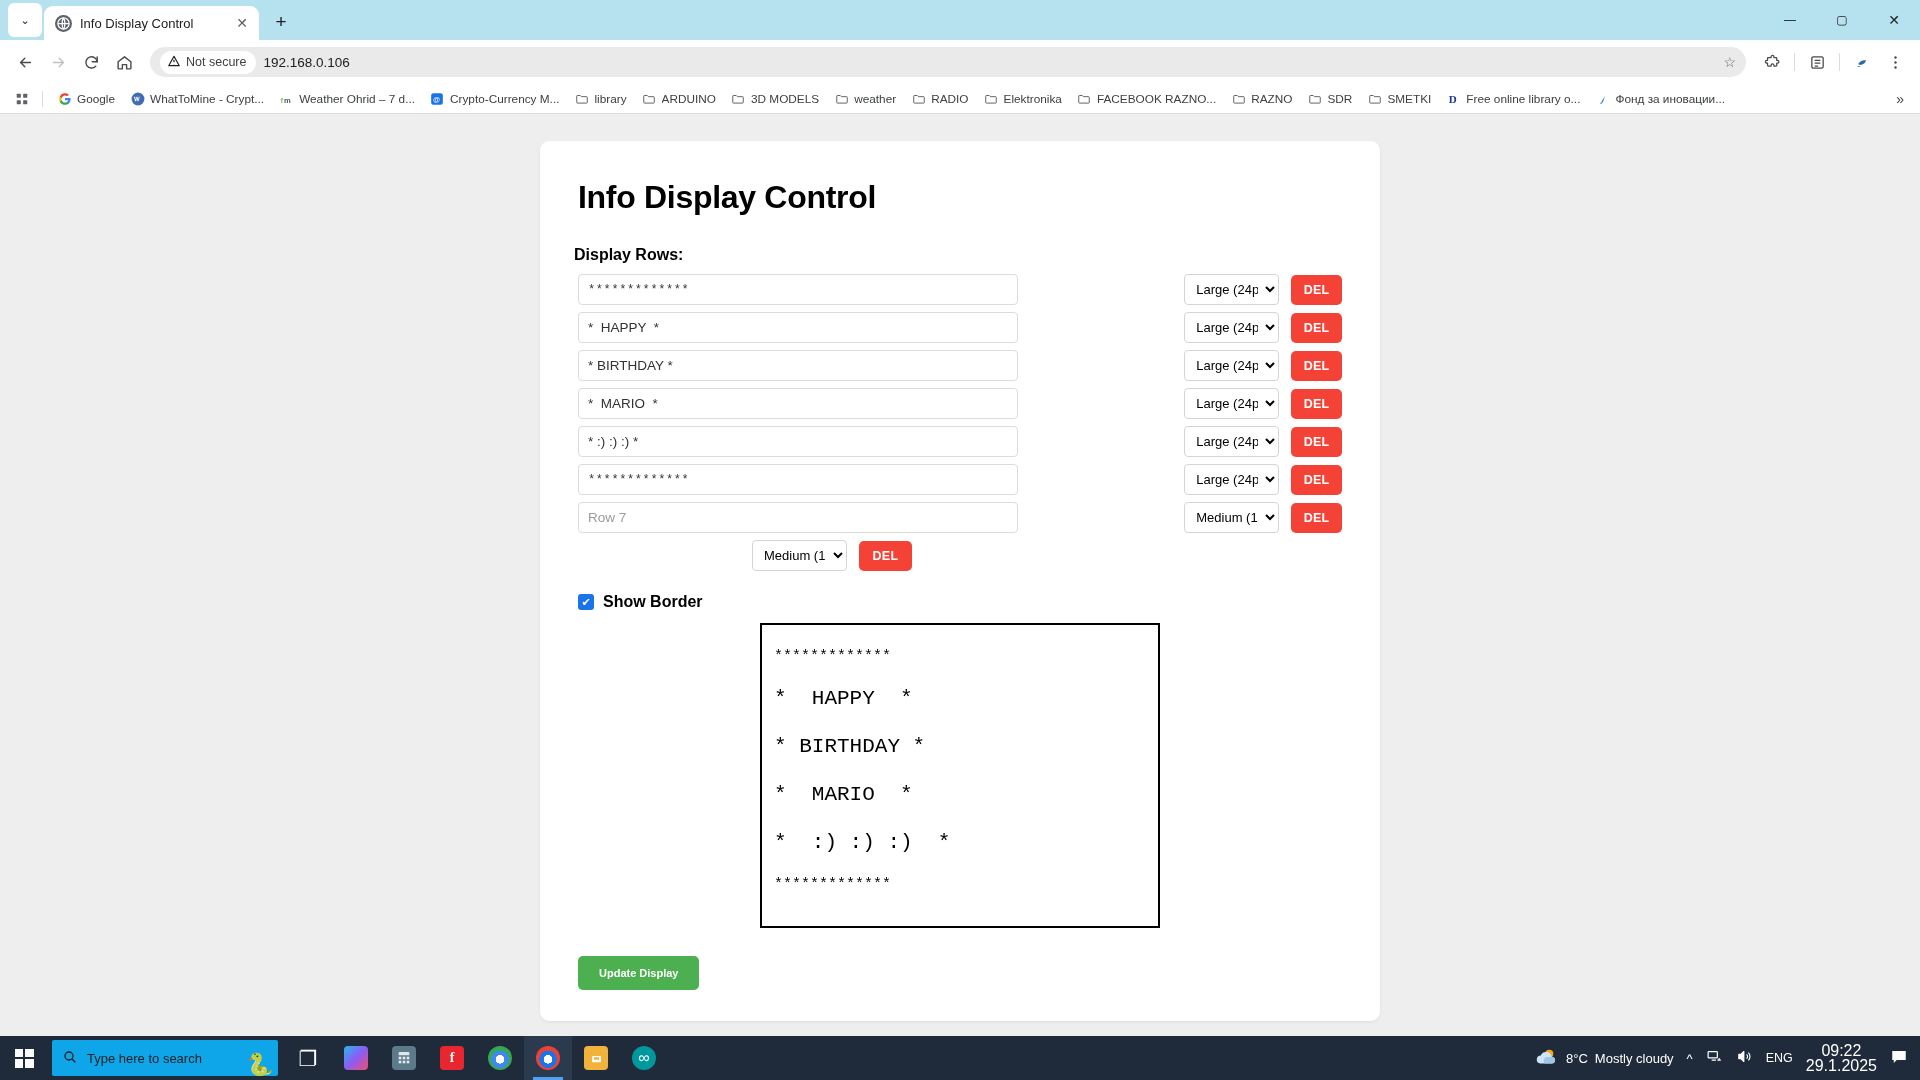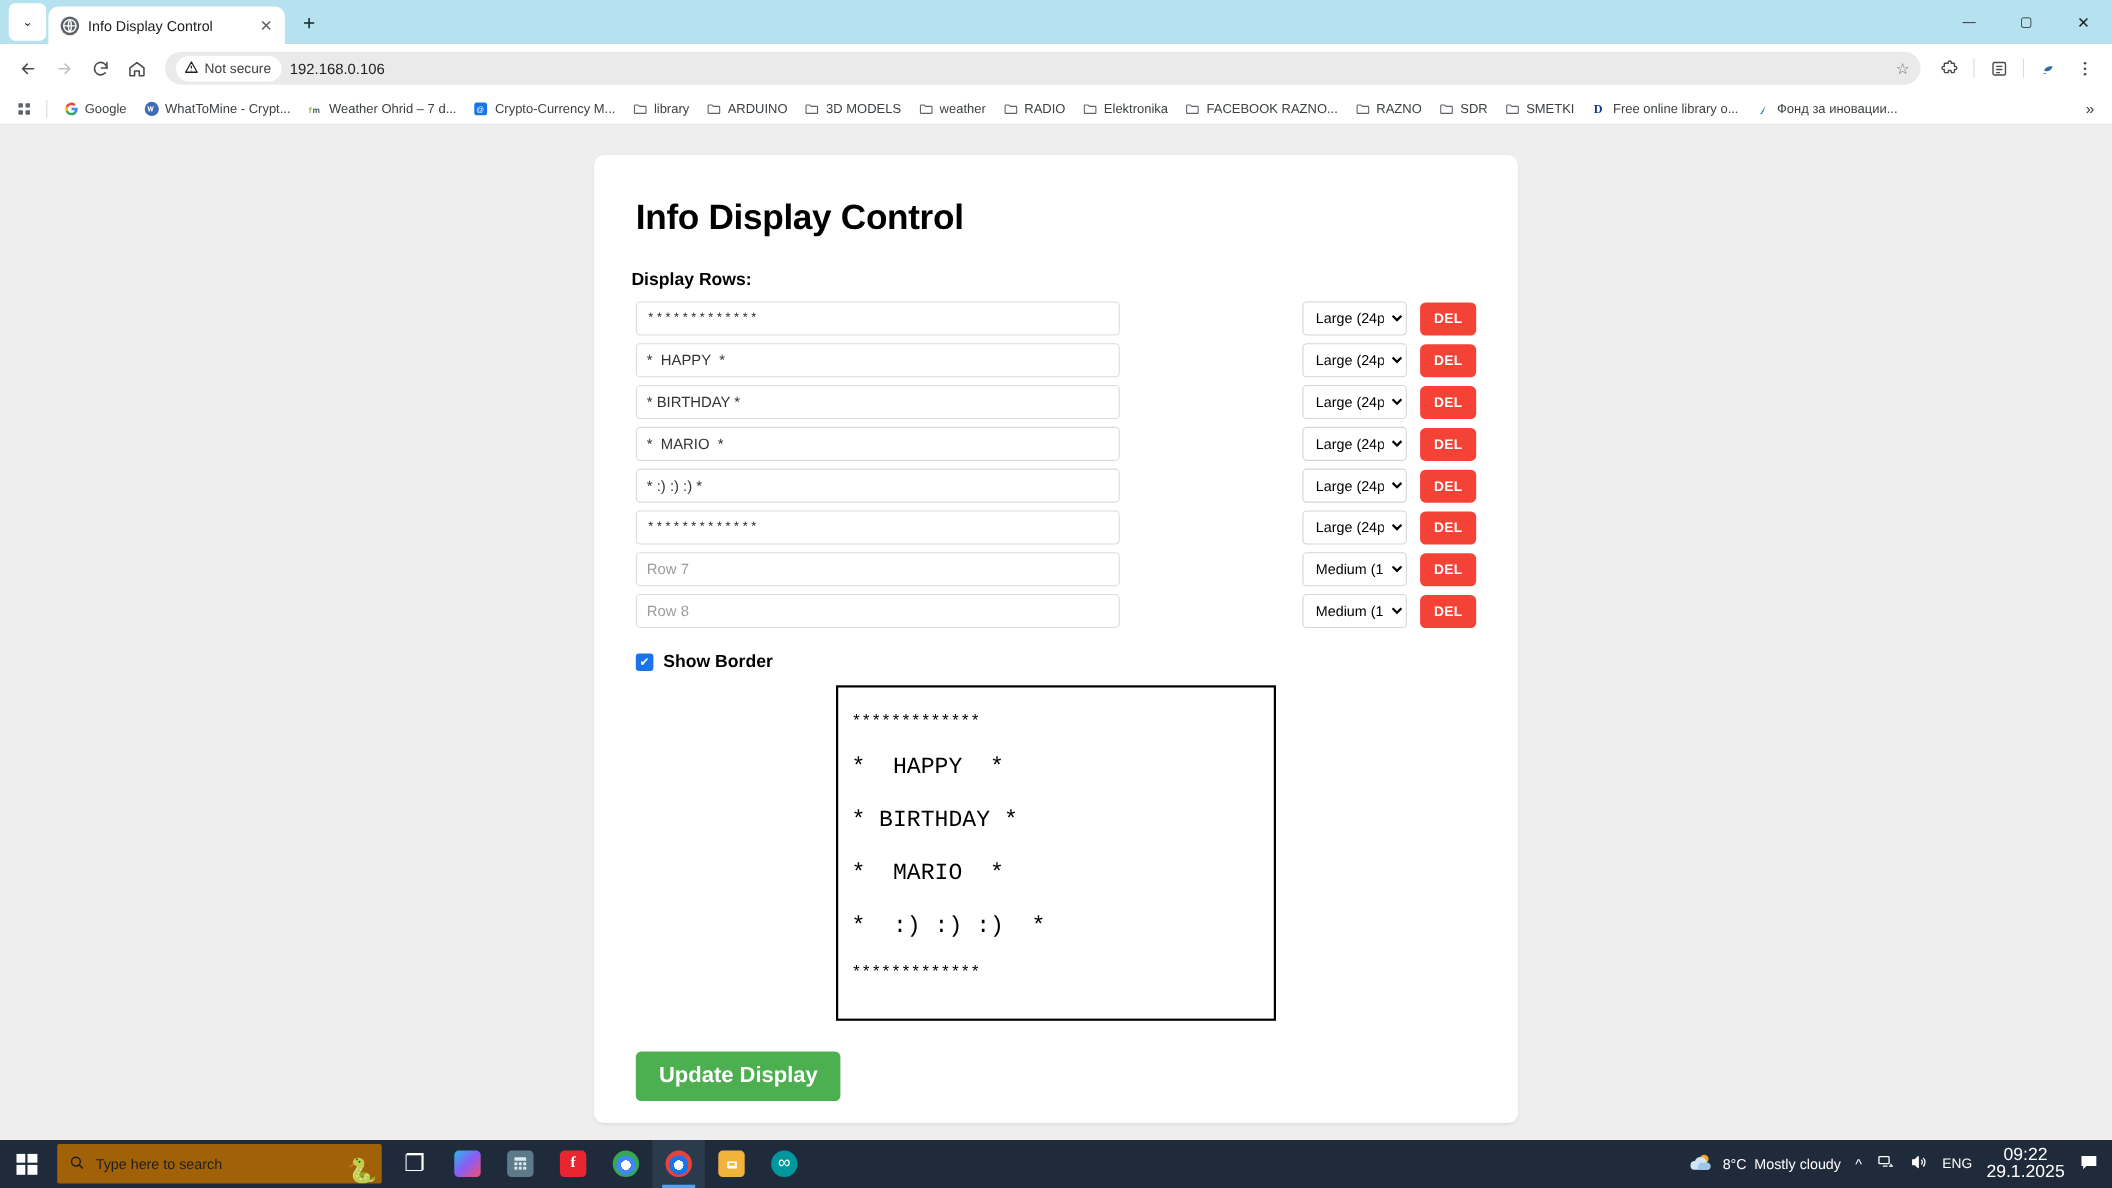--- a/index.html
+++ b/index.html
@@ -153,38 +153,38 @@
   .pv-line {
     font-family: "Liberation Mono", monospace; color: #000;
     white-space: pre;
   }
   .pv-line.large { font-size: 21px; line-height: 48px; }
   .pv-line.medium { font-size: 15px; line-height: 36px; }
 
   .update-wrap { margin: 28px 0 0 18px; }
   .update-btn {
     background: #4caf50; color: #fff; border: none; border-radius: 5px;
-    padding: 11px 21px; font-size: 20px; font-weight: bold;
+    padding: 11px 21px; font-size: 11px; font-weight: bold;
     font-family: "Liberation Sans", sans-serif;
   }
 
   
   .taskbar {
     position: fixed; left: 0; bottom: 0; width: 1920px; height: 44px;
     background: #1f2a3a; display: flex; align-items: center; color: #fff;
   }
   .start {
     width: 48px; height: 44px; display: flex; align-items: center;
     justify-content: center;
   }
   .start-logo { width: 19px; height: 19px; display: grid;
     grid-template-columns: 1fr 1fr; grid-template-rows: 1fr 1fr; gap: 2px; }
   .start-logo i { background: #fff; display: block; }
   .searchbox {
-    width: 295px; height: 36px; background: #a16207; border-radius: 2px;
+    width: 226px; height: 36px; background: #0ea5e9; border-radius: 2px;
     display: flex; align-items: center; gap: 9px; padding: 0 10px;
     color: #1f1f1f; font-size: 13px; margin-left: 4px; position: relative;
     overflow: hidden;
   }
   .searchbox svg { width: 16px; height: 16px; flex: 0 0 auto; }
   .snake { position: absolute; right: 4px; bottom: -2px; font-size: 22px; }
   .tb-icons { display: flex; align-items: center; gap: 0; margin-left: 6px; }
   .tbi {
     width: 48px; height: 44px; display: flex; align-items: center;
     justify-content: center; position: relative;
@@ -524,21 +524,20 @@
       <div class="row">
         <input class="row-input" value="" placeholder="Row 7" style="">
         <div class="row-spacer"></div>
         <select class="row-select">
           <option>Medium (1</option>
         </select>
         <button class="row-del">DEL</button>
       </div>
 
       <div class="row">
-        <input class="row-input" value="" placeholder="Row 8" style="">
         <div class="row-spacer"></div>
         <select class="row-select">
           <option>Medium (1</option>
         </select>
         <button class="row-del">DEL</button>
       </div>
     </div>
 
     <div class="showborder-wrap">
       <span class="cb">✔</span>

